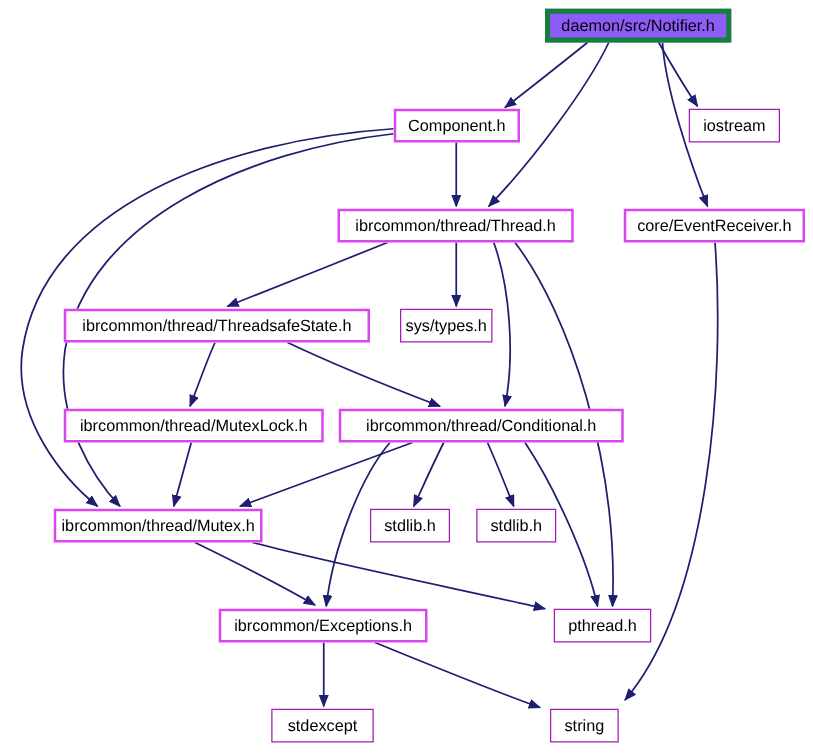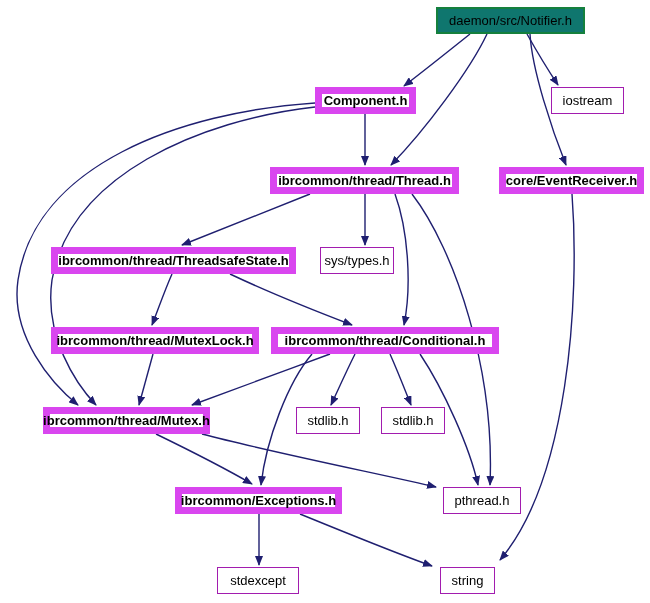--- a/index.html
+++ b/index.html
@@ -15,23 +15,23 @@
     position:absolute;
     box-sizing:border-box;
     display:flex;align-items:center;justify-content:center;
     font-size:13px;
     color:#000000;
     white-space:nowrap;
     line-height:1;
     background:#ffffff;
     z-index:5;
   }
-  .node.solid{border:7px solid #d946ef;font-weight:bold;}
+  .node.solid{border:2px solid #d946ef;}
   .node.faint{border:1px solid #a21caf;}
-  .node.root{background:#0f766e;border:2px solid #15803d;}
+  .node.root{background:#8b5cf6;border:4px solid #15803d;}
   .node .lbl{display:block;padding:0 2px;}
 </style>
 </head>
 <body>
 
 <div id="graph">
   <svg id="edges" viewBox="0 0 650 603">
     <defs>
       <marker id="arrow" markerWidth="10" markerHeight="8" refX="9" refY="4" orient="auto" markerUnits="userSpaceOnUse">
         <path d="M0,0 L10,4 L0,8 z" fill="#1f1f70"></path>

